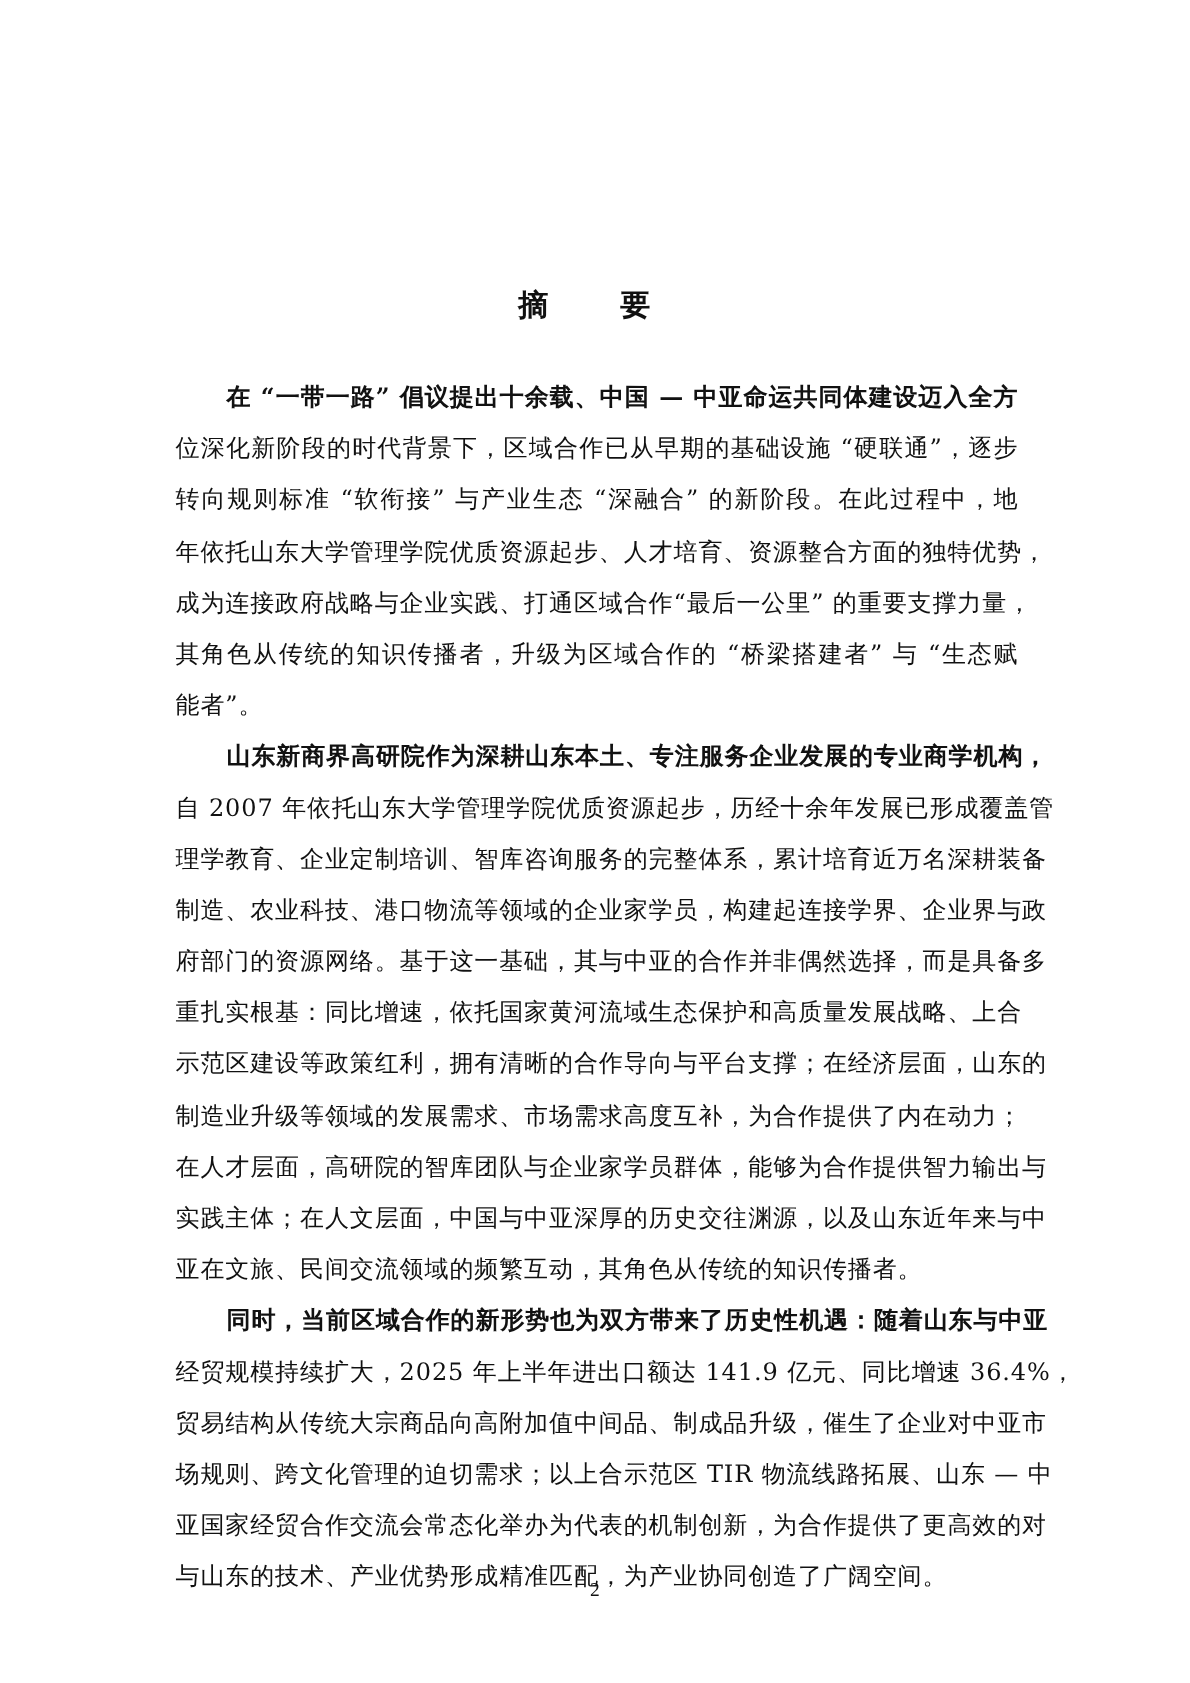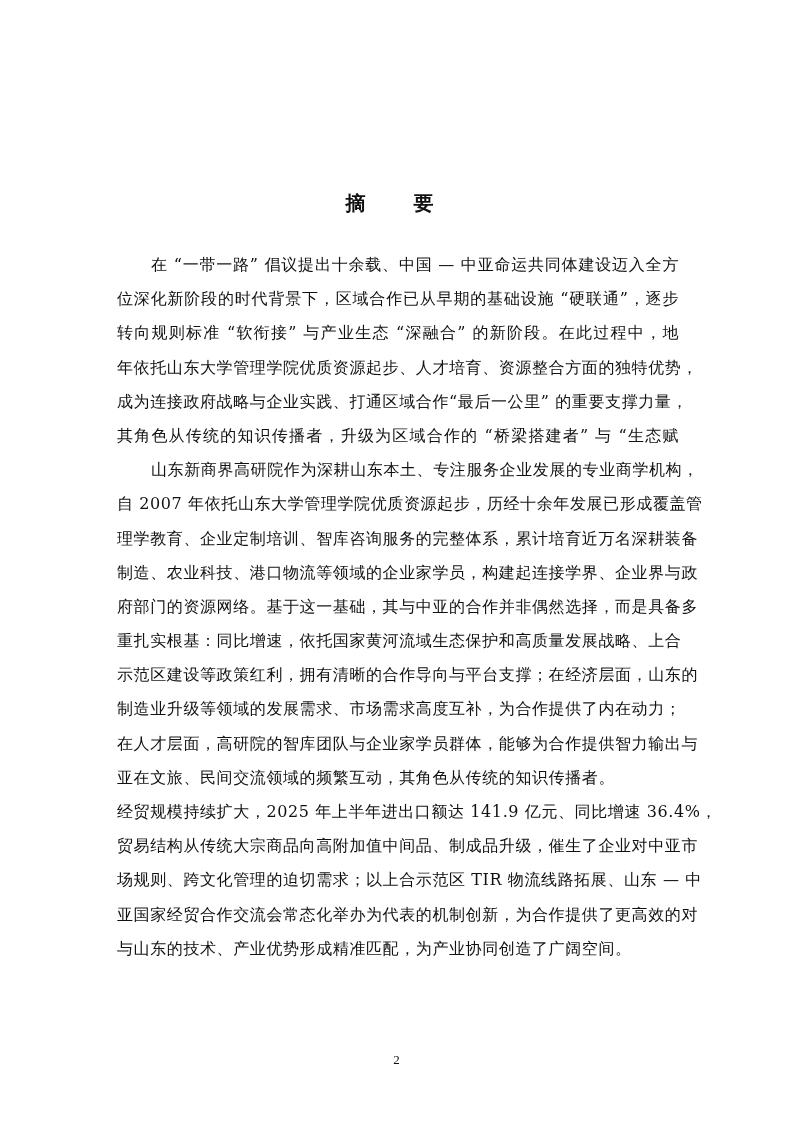--- a/index.html
+++ b/index.html
@@ -2,51 +2,54 @@
 <html><head>
 <meta charset="utf-8">
 <style>
   html, body { margin: 0; padding: 0; background: #ffffff; }
   body { width: 793px; height: 1122px; position: relative; overflow: hidden; font-family: "DejaVu Serif", "Liberation Serif", serif; color: #111; }
   .page { position: absolute; left: 0; top: 0; width: 793px; height: 1122px; background: #fff; margin-top: 12px; }
   .title { position: absolute; top: 178px; left: 0; width: 793px; text-align: center; font-size: 20px; font-weight: bold; letter-spacing: 14px; font-family: "DejaVu Sans", "Liberation Sans", sans-serif; }
   .body { position: absolute; left: 117px; top: 236px; width: 562px; }
   .line { height: 34.2px; line-height: 34.2px; font-size: 16px; white-space: nowrap; text-align: justify; text-align-last: justify; letter-spacing: 0.6px; }
   .line.last { text-align-last: left; }
-  .line.indent { padding-left: 34px; }
+  .line.indent { padding-left: 34px; font-weight: bold; }
   .pagenum { position: absolute; top: 1040px; left: 0; width: 793px; text-align: center; font-size: 13px; font-family: "Liberation Serif", serif; }
 </style>
 </head>
 <body>
 
 <div class="page">
   <div class="title">摘　要</div>
 
   <div class="body">
     <div>
       <div class="line indent">在 “一带一路” 倡议提出十余载、中国 — 中亚命运共同体建设迈入全方</div>
       <div class="line">位深化新阶段的时代背景下，区域合作已从早期的基础设施 “硬联通”，逐步</div>
       <div class="line">转向规则标准 “软衔接” 与产业生态 “深融合” 的新阶段。在此过程中，地</div>
       <div class="line">年依托山东大学管理学院优质资源起步、人才培育、资源整合方面的独特优势，</div>
       <div class="line">成为连接政府战略与企业实践、打通区域合作“最后一公里” 的重要支撑力量，</div>
       <div class="line">其角色从传统的知识传播者，升级为区域合作的 “桥梁搭建者” 与 “生态赋</div>
+      <div class="line last">能者”。</div>
     </div>
     <div>
       <div class="line indent">山东新商界高研院作为深耕山东本土、专注服务企业发展的专业商学机构，</div>
       <div class="line">自 2007 年依托山东大学管理学院优质资源起步，历经十余年发展已形成覆盖管</div>
       <div class="line">理学教育、企业定制培训、智库咨询服务的完整体系，累计培育近万名深耕装备</div>
       <div class="line">制造、农业科技、港口物流等领域的企业家学员，构建起连接学界、企业界与政</div>
       <div class="line">府部门的资源网络。基于这一基础，其与中亚的合作并非偶然选择，而是具备多</div>
       <div class="line">重扎实根基：同比增速，依托国家黄河流域生态保护和高质量发展战略、上合</div>
       <div class="line">示范区建设等政策红利，拥有清晰的合作导向与平台支撑；在经济层面，山东的</div>
       <div class="line">制造业升级等领域的发展需求、市场需求高度互补，为合作提供了内在动力；</div>
       <div class="line">在人才层面，高研院的智库团队与企业家学员群体，能够为合作提供智力输出与</div>
+      <div class="line">实践主体；在人文层面，中国与中亚深厚的历史交往渊源，以及山东近年来与中</div>
       <div class="line last">亚在文旅、民间交流领域的频繁互动，其角色从传统的知识传播者。</div>
     </div>
     <div>
+      <div class="line indent">同时，当前区域合作的新形势也为双方带来了历史性机遇：随着山东与中亚</div>
       <div class="line">经贸规模持续扩大，2025 年上半年进出口额达 141.9 亿元、同比增速 36.4%，</div>
       <div class="line">贸易结构从传统大宗商品向高附加值中间品、制成品升级，催生了企业对中亚市</div>
       <div class="line">场规则、跨文化管理的迫切需求；以上合示范区 TIR 物流线路拓展、山东 — 中</div>
       <div class="line">亚国家经贸合作交流会常态化举办为代表的机制创新，为合作提供了更高效的对</div>
       <div class="line last">与山东的技术、产业优势形成精准匹配，为产业协同创造了广阔空间。</div>
     </div>
   </div>
 
   <div class="pagenum">2</div>
 </div>

